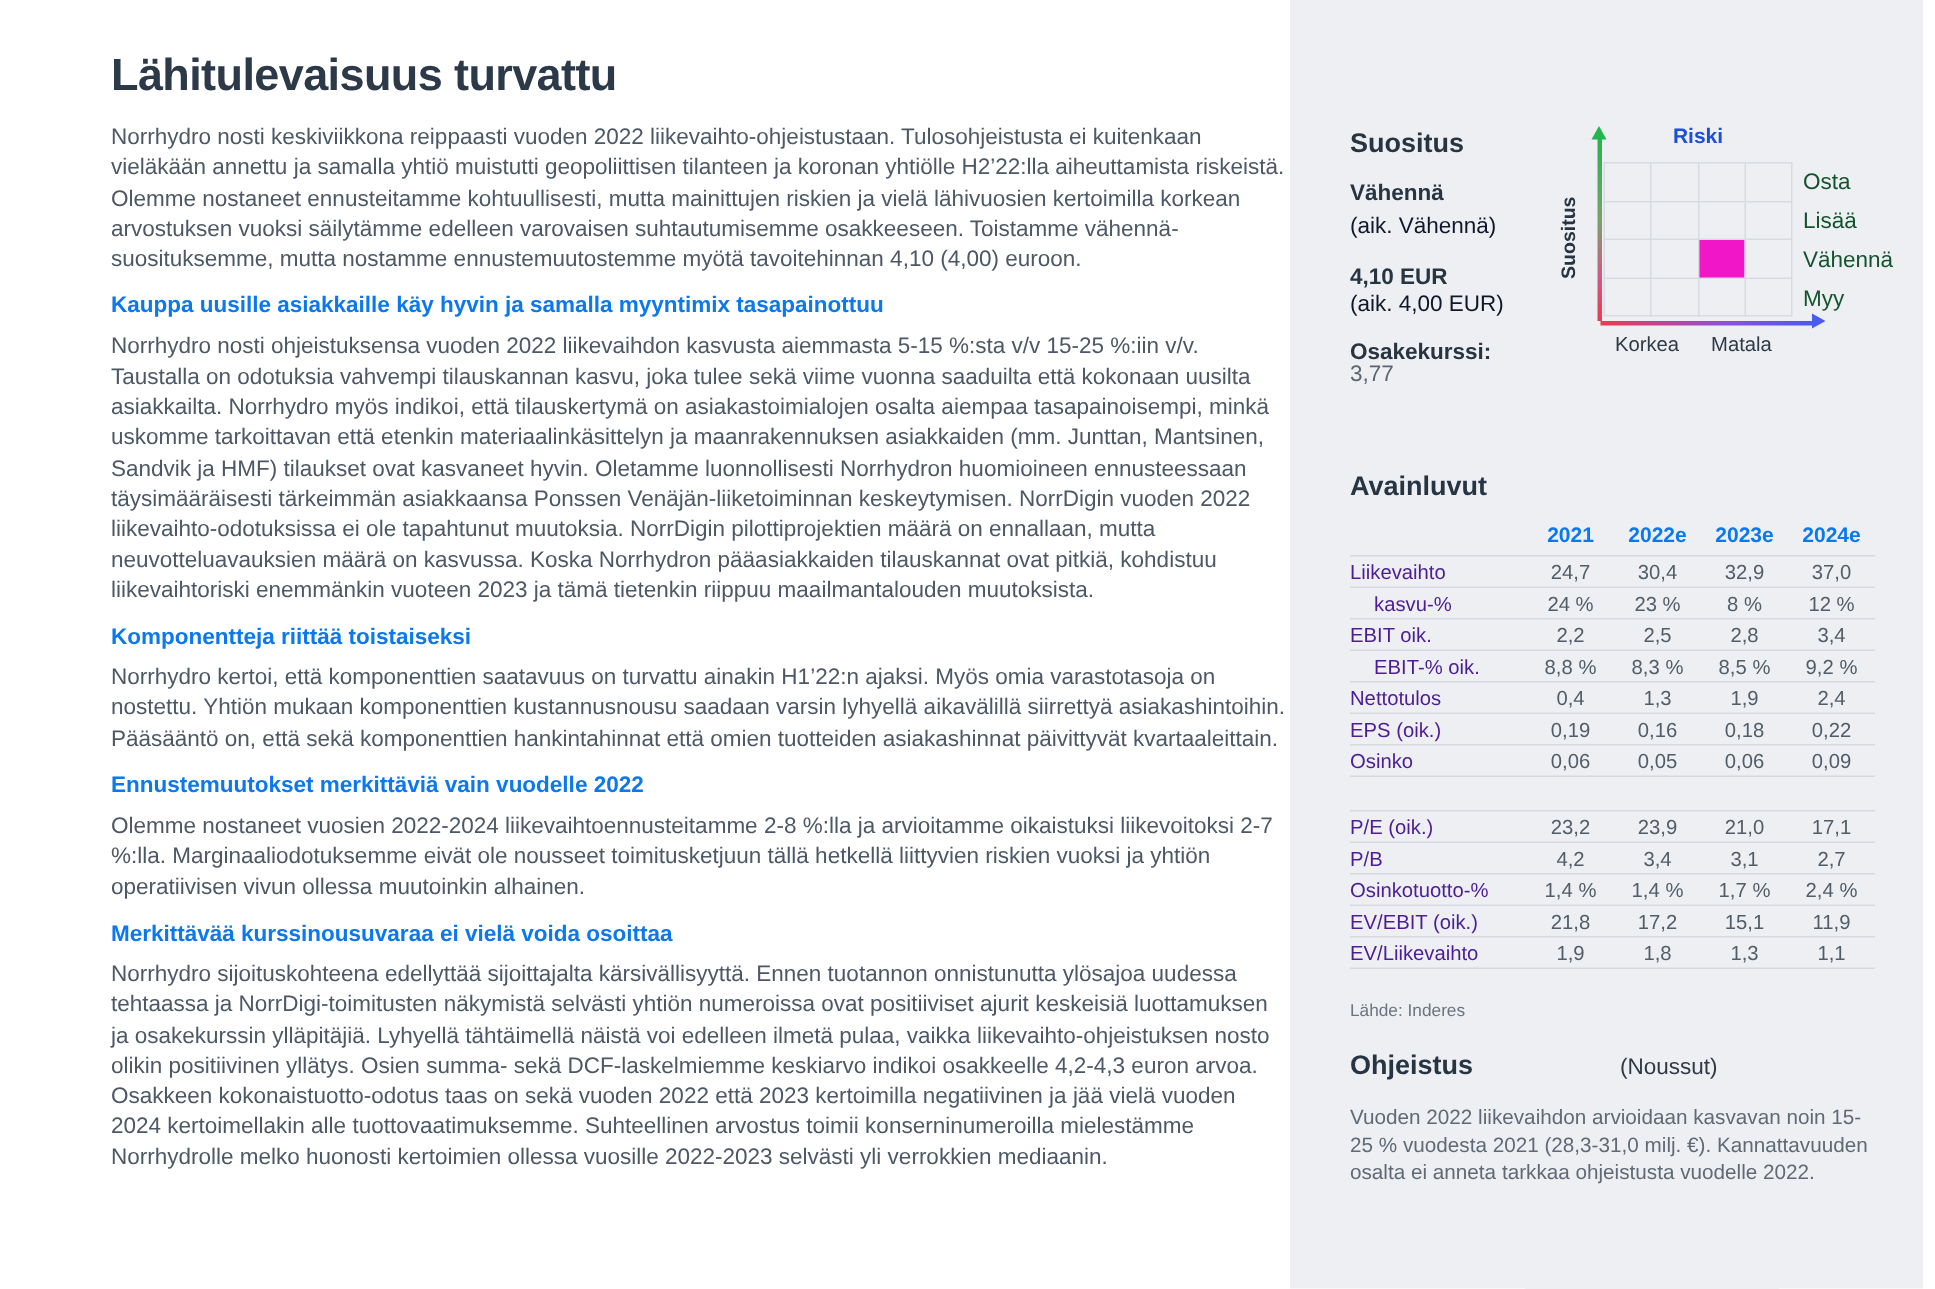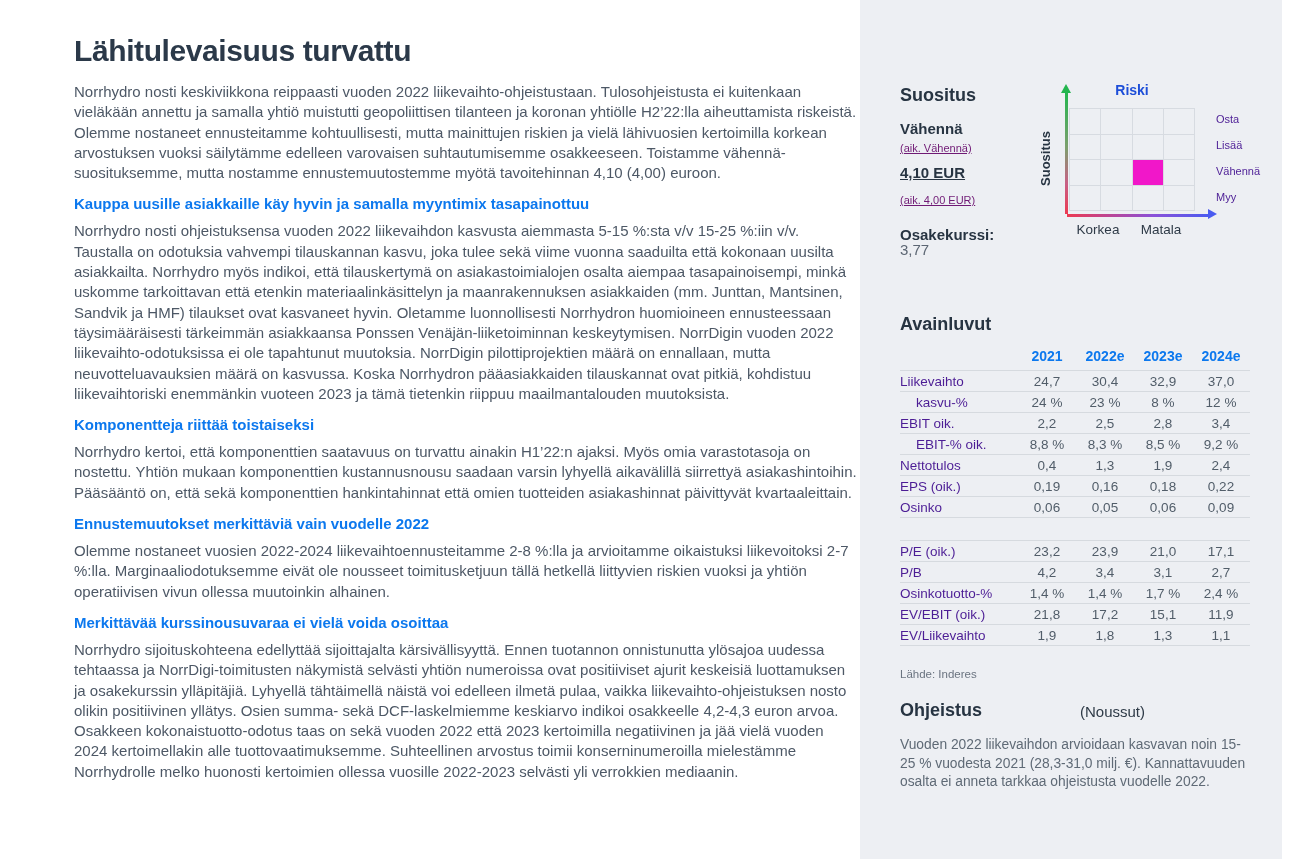--- a/index.html
+++ b/index.html
@@ -14,21 +14,21 @@
   .main h1 { font-size:30px; font-weight:bold; color:#2b3949; letter-spacing:-0.4px; margin:0 0 14px 0; }
   .main p  { width:784px; font-size:15px; line-height:20.3px; color:#4d5866; margin:0 0 12px 0; }
   .main h2 { width:784px; font-size:15px; font-weight:bold; color:#0c78ee; margin:0 0 9px 0; }
 
   
   .sidebar { position:absolute; left:860px; top:0; width:422px; height:859px; background:#edeff3; }
   .sb-h { position:absolute; font-size:18px; font-weight:bold; color:#273442; }
 
   .reco-line  { position:absolute; left:40px; font-size:15px; color:#273442; }
   .reco-bold  { font-weight:bold; }
-  .reco-gray  { color:#701a75; font-size:11px;text-decoration:underline; }
+  .reco-gray  { color:#0f172a; font-size:15px; }
 
   
   .riskmap { position:absolute; left:168px; top:82px; width:262px; height:165px; }
   .rm-title { position:absolute; left:41px; top:0; width:126px; text-align:center;
               font-size:14px; font-weight:bold; color:#1d4ed8; }
   .rm-grid { position:absolute; left:41px; top:26px; width:126px; height:103px;
              display:grid; grid-template-columns:repeat(4,1fr); grid-template-rows:repeat(4,1fr);
              border-right:1px solid #d7dbe1; border-top:1px solid #d7dbe1; }
   .rm-cell { border-left:1px solid #d7dbe1; border-bottom:1px solid #d7dbe1; }
   .rm-yaxis { position:absolute; left:37px; top:10px; width:3px; height:122px;
@@ -36,21 +36,21 @@
   .rm-yarrow { position:absolute; left:33px; top:2px; width:0; height:0;
                border-left:5.5px solid transparent; border-right:5.5px solid transparent;
                border-bottom:9px solid #23b54e; }
   .rm-xaxis { position:absolute; left:39px; top:132px; width:143px; height:3px;
               background:linear-gradient(to right,#ec3a52 0%,#8a51d8 60%,#4a5bf0 100%); }
   .rm-xarrow { position:absolute; left:180px; top:127px; width:0; height:0;
                border-top:5.5px solid transparent; border-bottom:5.5px solid transparent;
                border-left:9px solid #4a5bf0; }
   .rm-ylabel { position:absolute; left:-34px; top:69px; width:103px; text-align:center;
                font-size:13px; font-weight:bold; color:#273442; transform:rotate(-90deg); }
-  .rm-rowlab { position:absolute; left:188px; font-size:11px; color:#4c1d95; }
+  .rm-rowlab { position:absolute; left:174px; font-size:15px; color:#14532d; }
   .rm-collab { position:absolute; top:140px; width:72px; text-align:center; font-size:13.5px; color:#2e3a47; }
 
   
   table.kf { position:absolute; left:40px; width:350px; border-collapse:collapse; table-layout:fixed; }
   table.kf col.lab { width:118px; }
   table.kf col.num { width:58px; }
   table.kf th { font-size:14px; font-weight:bold; color:#0c78ee; text-align:center;
                 padding:3px 0 6px 0; border-bottom:1px solid #d6dadf; }
   table.kf td { font-size:13.5px; padding:2.5px 0; border-bottom:1px solid #d6dadf; }
   table.kf td.lab { font-weight:normal; color:#4c1d95; text-align:left; }
@@ -81,21 +81,21 @@
         <h2>Merkittävää kurssinousuvaraa ei vielä voida osoittaa</h2>
         <p>Norrhydro sijoituskohteena edellyttää sijoittajalta kärsivällisyyttä. Ennen tuotannon onnistunutta ylösajoa uudessa tehtaassa ja NorrDigi-toimitusten näkymistä selvästi yhtiön numeroissa ovat positiiviset ajurit keskeisiä luottamuksen ja osakekurssin ylläpitäjiä. Lyhyellä tähtäimellä näistä voi edelleen ilmetä pulaa, vaikka liikevaihto-ohjeistuksen nosto olikin positiivinen yllätys. Osien summa- sekä DCF-laskelmiemme keskiarvo indikoi osakkeelle 4,2-4,3 euron arvoa. Osakkeen kokonaistuotto-odotus taas on sekä vuoden 2022 että 2023 kertoimilla negatiivinen ja jää vielä vuoden 2024 kertoimellakin alle tuottovaatimuksemme. Suhteellinen arvostus toimii konserninumeroilla mielestämme Norrhydrolle melko huonosti kertoimien ollessa vuosille 2022-2023 selvästi yli verrokkien mediaanin.</p>
       </div>
   </div>
 
   <aside class="sidebar">
 
     <div class="sb-h" style="left:40px; top:85px;">Suositus</div>
     <div class="reco-line reco-bold" style="top:120px;">Vähennä</div>
     <div class="reco-line reco-gray" style="top:142px;">(aik. Vähennä)</div>
-    <div class="reco-line reco-bold" style="top:164px;text-decoration:underline;">4,10 EUR</div>
+    <div class="reco-line reco-bold" style="top:176px;">4,10 EUR</div>
     <div class="reco-line reco-gray" style="top:194px;">(aik. 4,00 EUR)</div>
     <div class="reco-line reco-bold" style="top:226px;">Osakekurssi:</div>
     <div class="reco-line" style="top:241px; color:#5c6673;">3,77</div>
 
     <div class="riskmap">
       <div class="rm-title">Riski</div>
       <div class="rm-ylabel">Suositus</div>
       <div class="rm-yaxis"></div>
       <div class="rm-yarrow"></div>
       <div class="rm-xaxis"></div>

